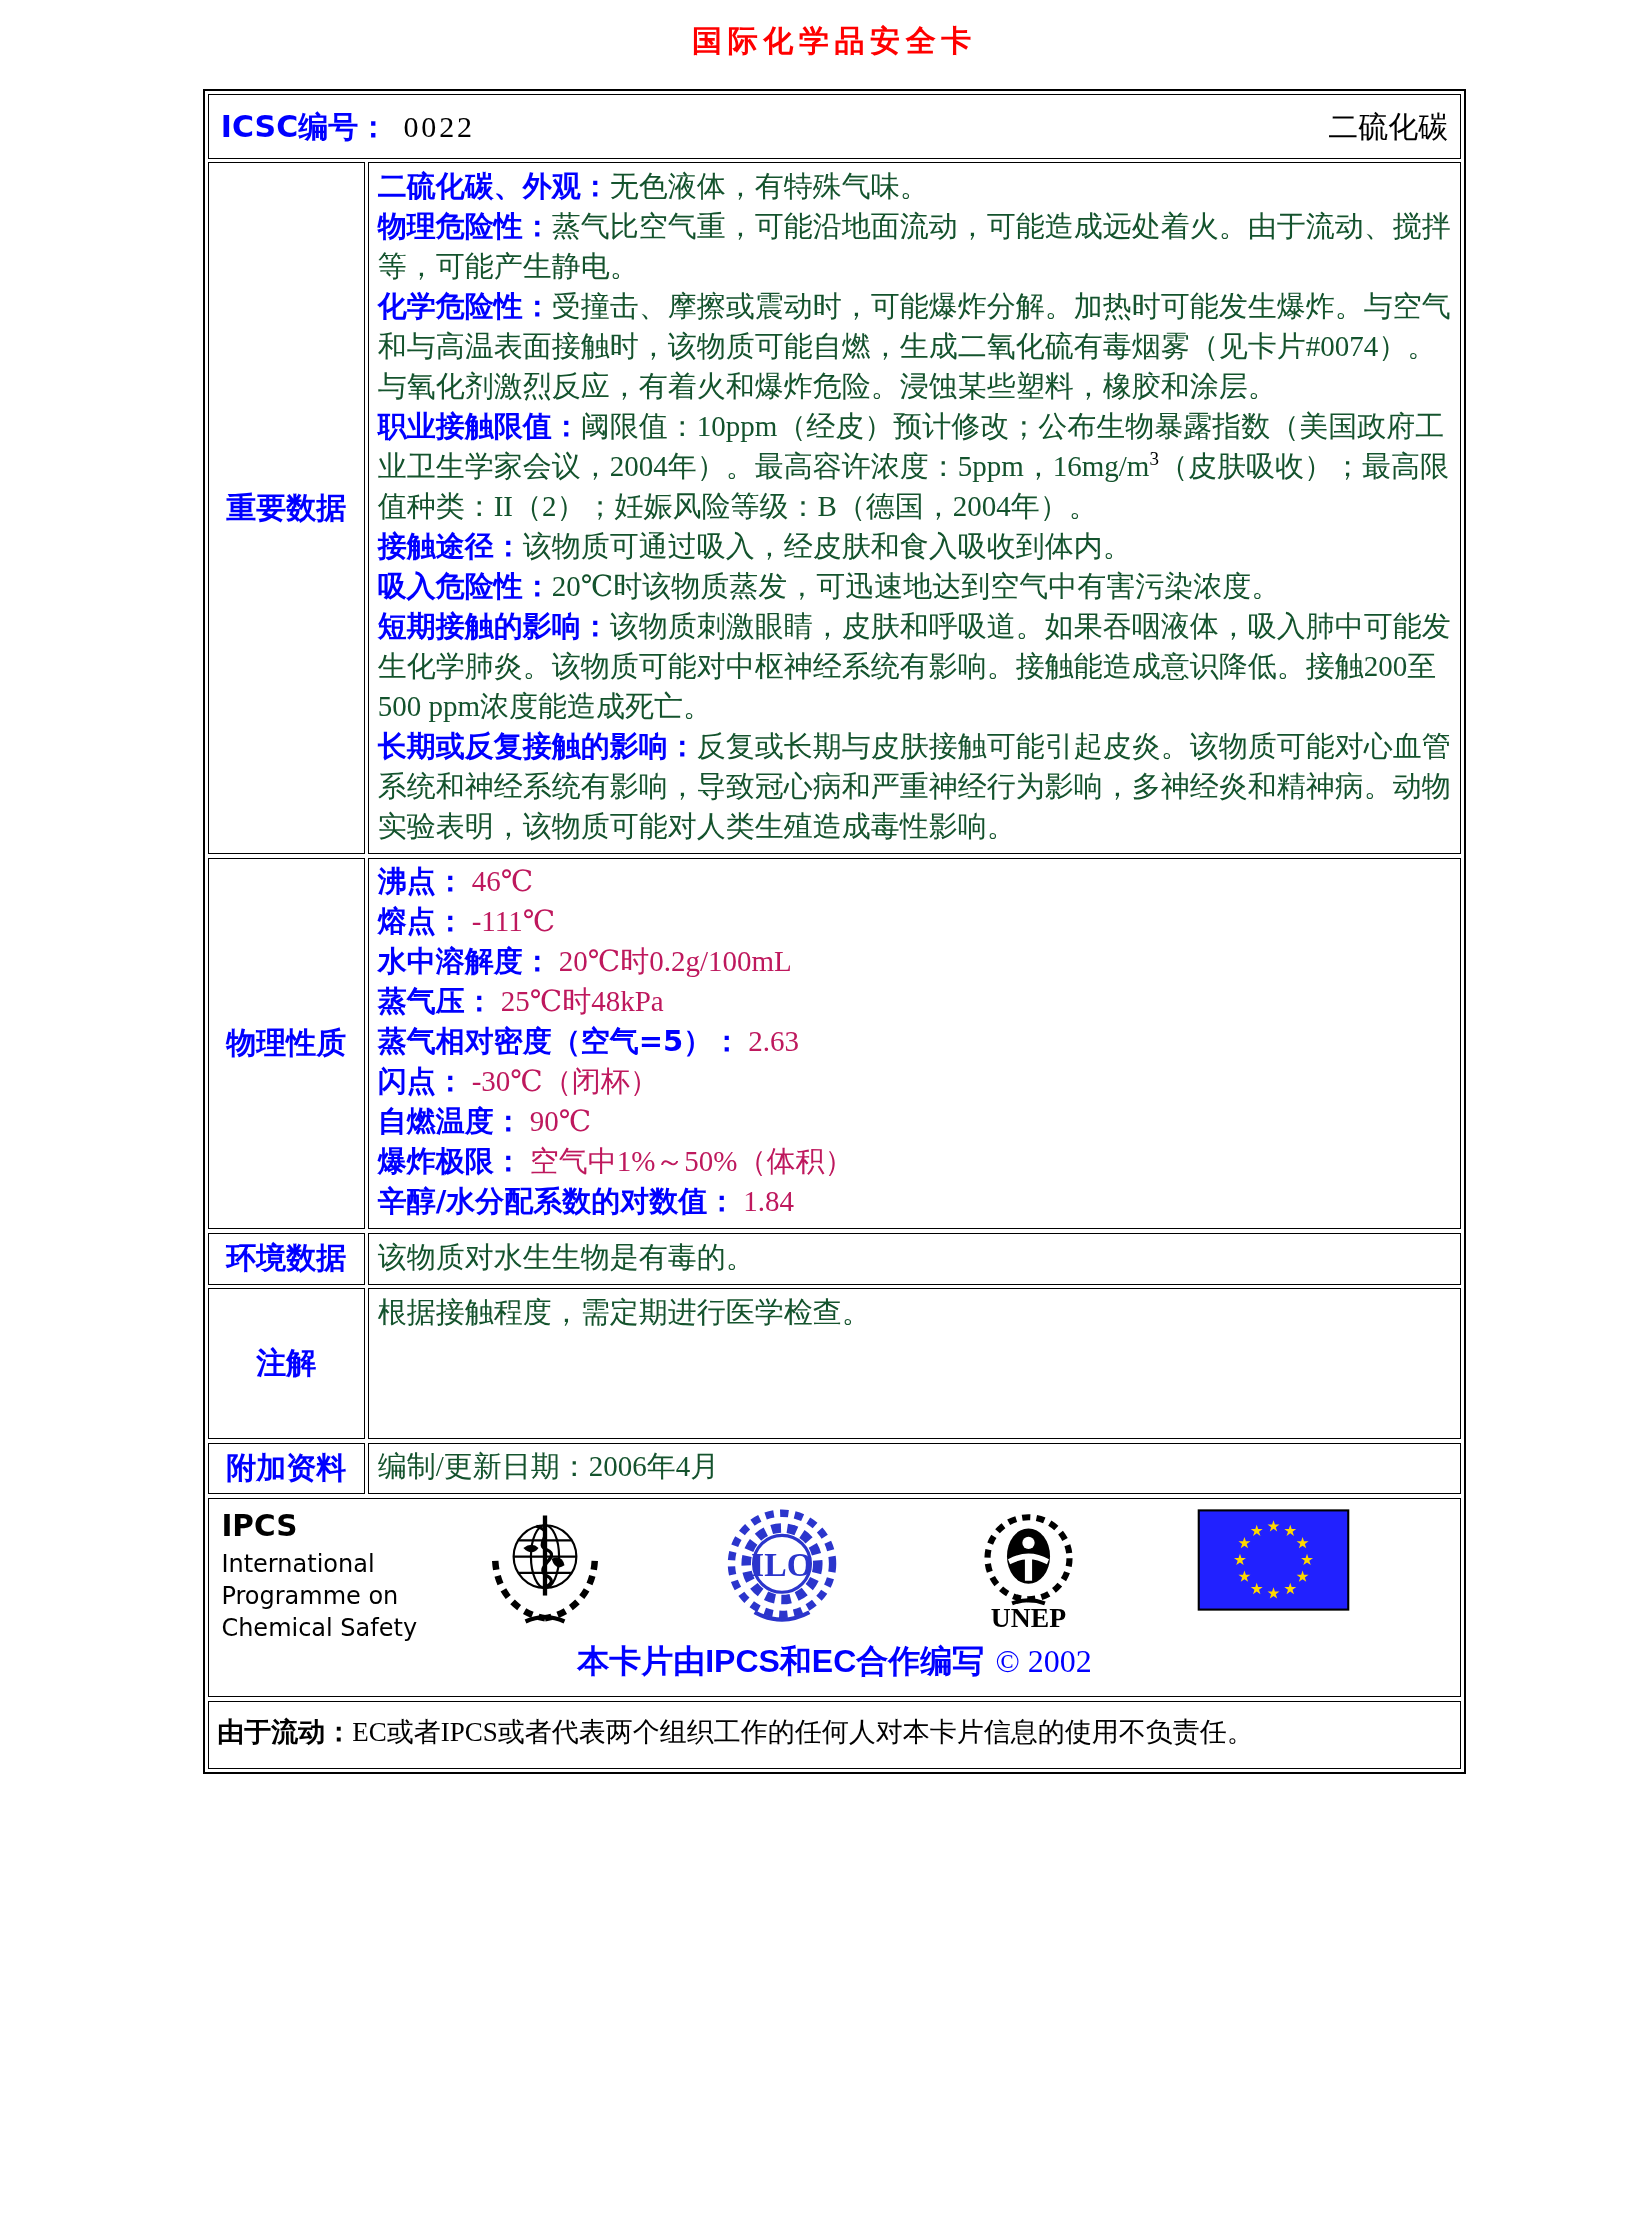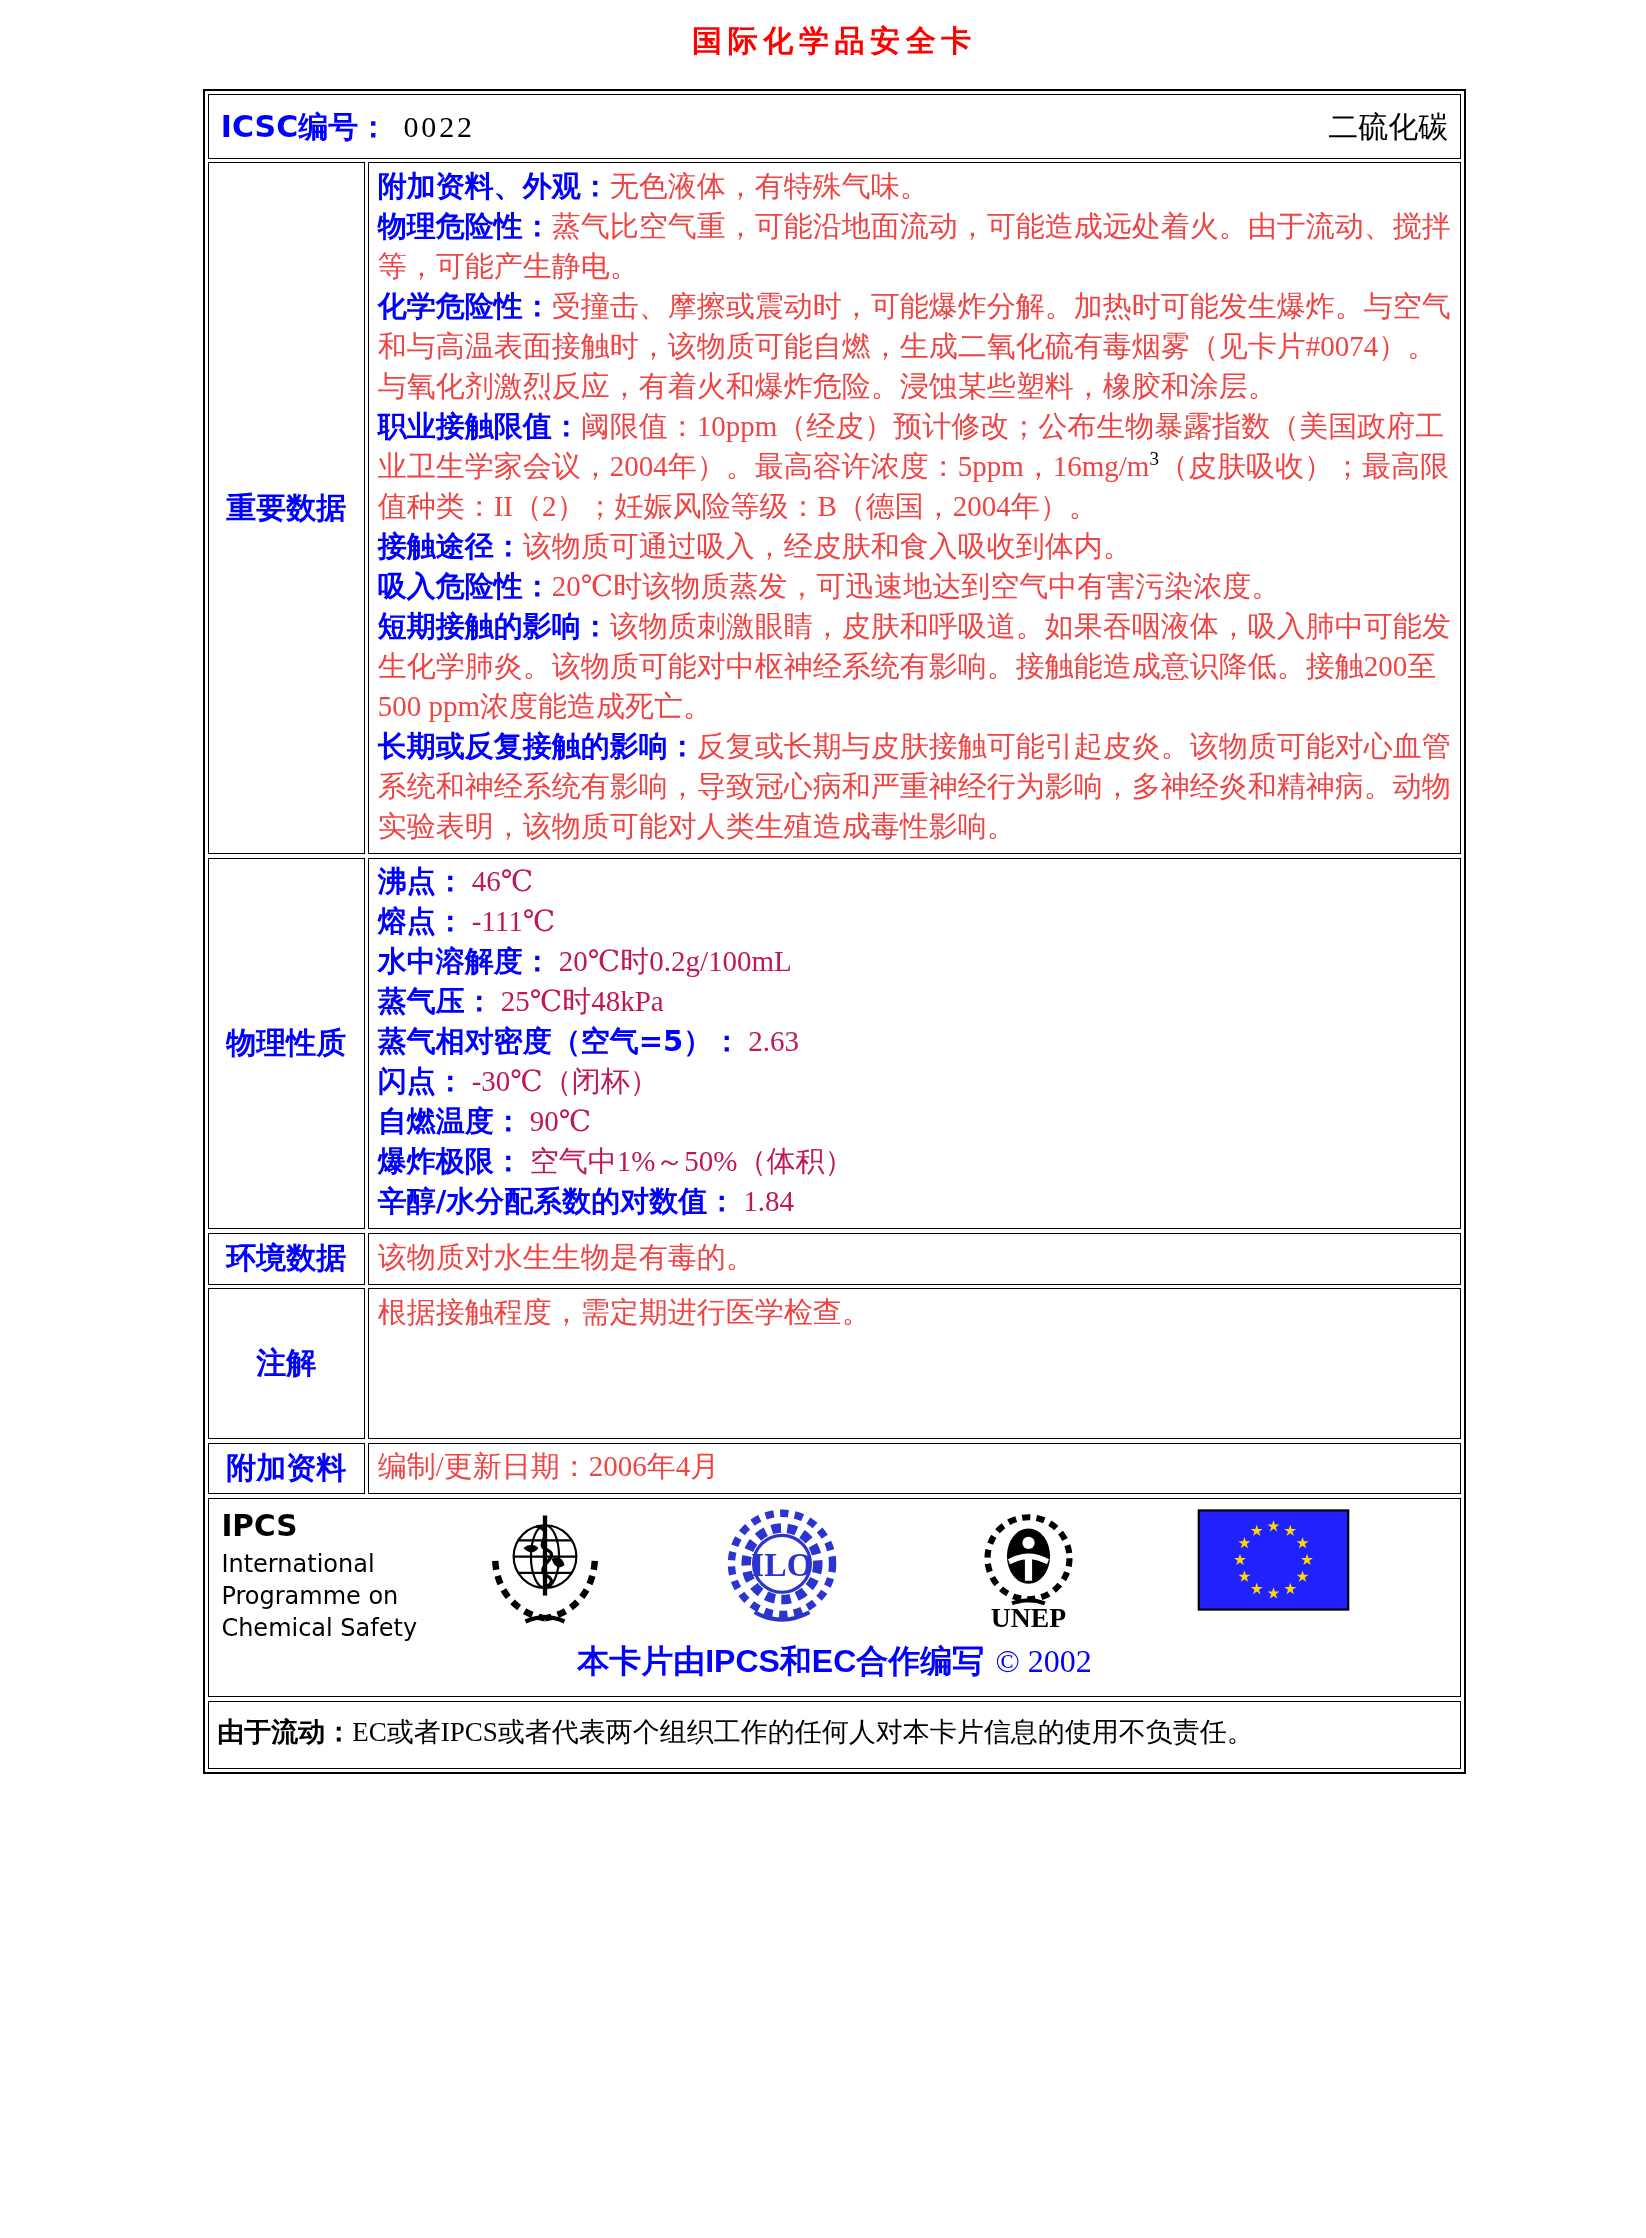--- a/index.html
+++ b/index.html
@@ -40,21 +40,21 @@
   .label-cell{
     width:157px;flex:0 0 auto;
     display:flex;align-items:center;justify-content:center;
     color:var(--label-blue);font-family:var(--f-sans);
     font-weight:bold;font-size:30px;text-align:center;
     padding:4.2px 2.8px;
   }
   .content-cell{flex:1 1 auto;padding:2.8px 8.4px 7px;font-size:29px;line-height:40px;}
   .item{margin:0;}
   .blabel{color:var(--label-blue);font-family:var(--f-sans);font-weight:bold;}
-  .btext{color:#ef4444;font-family:var(--f-serif);}
+  .btext{color:#14532d;font-family:var(--f-serif);}
   .bval{color:#be185d;font-family:var(--f-serif);margin-left:7px;}
   .sup{vertical-align:super;font-size:19px;line-height:0;font-family:var(--f-serif);}
   .notes-row .content-cell{min-height:151px;}
   .logos-section{margin-top:3.5px;padding:9.8px 0 7px;}
   .logos-row{display:flex;align-items:flex-start;height:121px;}
   .ipcs-block{margin-left:12.6px;width:214px;font-family:var(--f-sans);}
   .ipcs-title{font-size:29.5px;font-weight:bold;margin-bottom:5.6px;}
   .ipcs-sub{font-size:24px;line-height:32px;width:196px;}
   .logo{flex:0 0 auto;}
   .who-logo{margin-left:41px;}
@@ -83,21 +83,21 @@
     <div class="section header-row">
       <div>
         <span class="icsc-label">ICSC编号：</span><span class="icsc-number">0022</span>
       </div>
       <div class="substance">二硫化碳</div>
     </div>
 
     <div class="row">
       <div class="cell label-cell">重要数据</div>
       <div class="cell content-cell">
-        <p class="item"><span class="blabel">附加资料、外观：</span><span class="btext">无色液体，有特殊气味。</span></p>
+        <p class="item"><span class="blabel">二硫化碳、外观：</span><span class="btext">无色液体，有特殊气味。</span></p>
         <p class="item"><span class="blabel">物理危险性：</span><span class="btext">蒸气比空气重，可能沿地面流动，可能造成远处着火。由于流动、搅拌等，可能产生静电。</span></p>
         <p class="item"><span class="blabel">化学危险性：</span><span class="btext">受撞击、摩擦或震动时，可能爆炸分解。加热时可能发生爆炸。与空气和与高温表面接触时，该物质可能自燃，生成二氧化硫有毒烟雾（见卡片#0074）。与氧化剂激烈反应，有着火和爆炸危险。浸蚀某些塑料，橡胶和涂层。</span></p>
         <p class="item"><span class="blabel">职业接触限值：</span><span class="btext">阈限值：10ppm（经皮）预计修改；公布生物暴露指数（美国政府工业卫生学家会议，2004年）。最高容许浓度：5ppm，16mg/m</span><sup class="sup">3</sup><span class="btext">（皮肤吸收）；最高限值种类：II（2）；妊娠风险等级：B（德国，2004年）。</span></p>
         <p class="item"><span class="blabel">接触途径：</span><span class="btext">该物质可通过吸入，经皮肤和食入吸收到体内。</span></p>
         <p class="item"><span class="blabel">吸入危险性：</span><span class="btext">20℃时该物质蒸发，可迅速地达到空气中有害污染浓度。</span></p>
         <p class="item"><span class="blabel">短期接触的影响：</span><span class="btext">该物质刺激眼睛，皮肤和呼吸道。如果吞咽液体，吸入肺中可能发生化学肺炎。该物质可能对中枢神经系统有影响。接触能造成意识降低。接触200至500 ppm浓度能造成死亡。</span></p>
         <p class="item"><span class="blabel">长期或反复接触的影响：</span><span class="btext">反复或长期与皮肤接触可能引起皮炎。该物质可能对心血管系统和神经系统有影响，导致冠心病和严重神经行为影响，多神经炎和精神病。动物实验表明，该物质可能对人类生殖造成毒性影响。</span></p>
       </div>
     </div>
 

